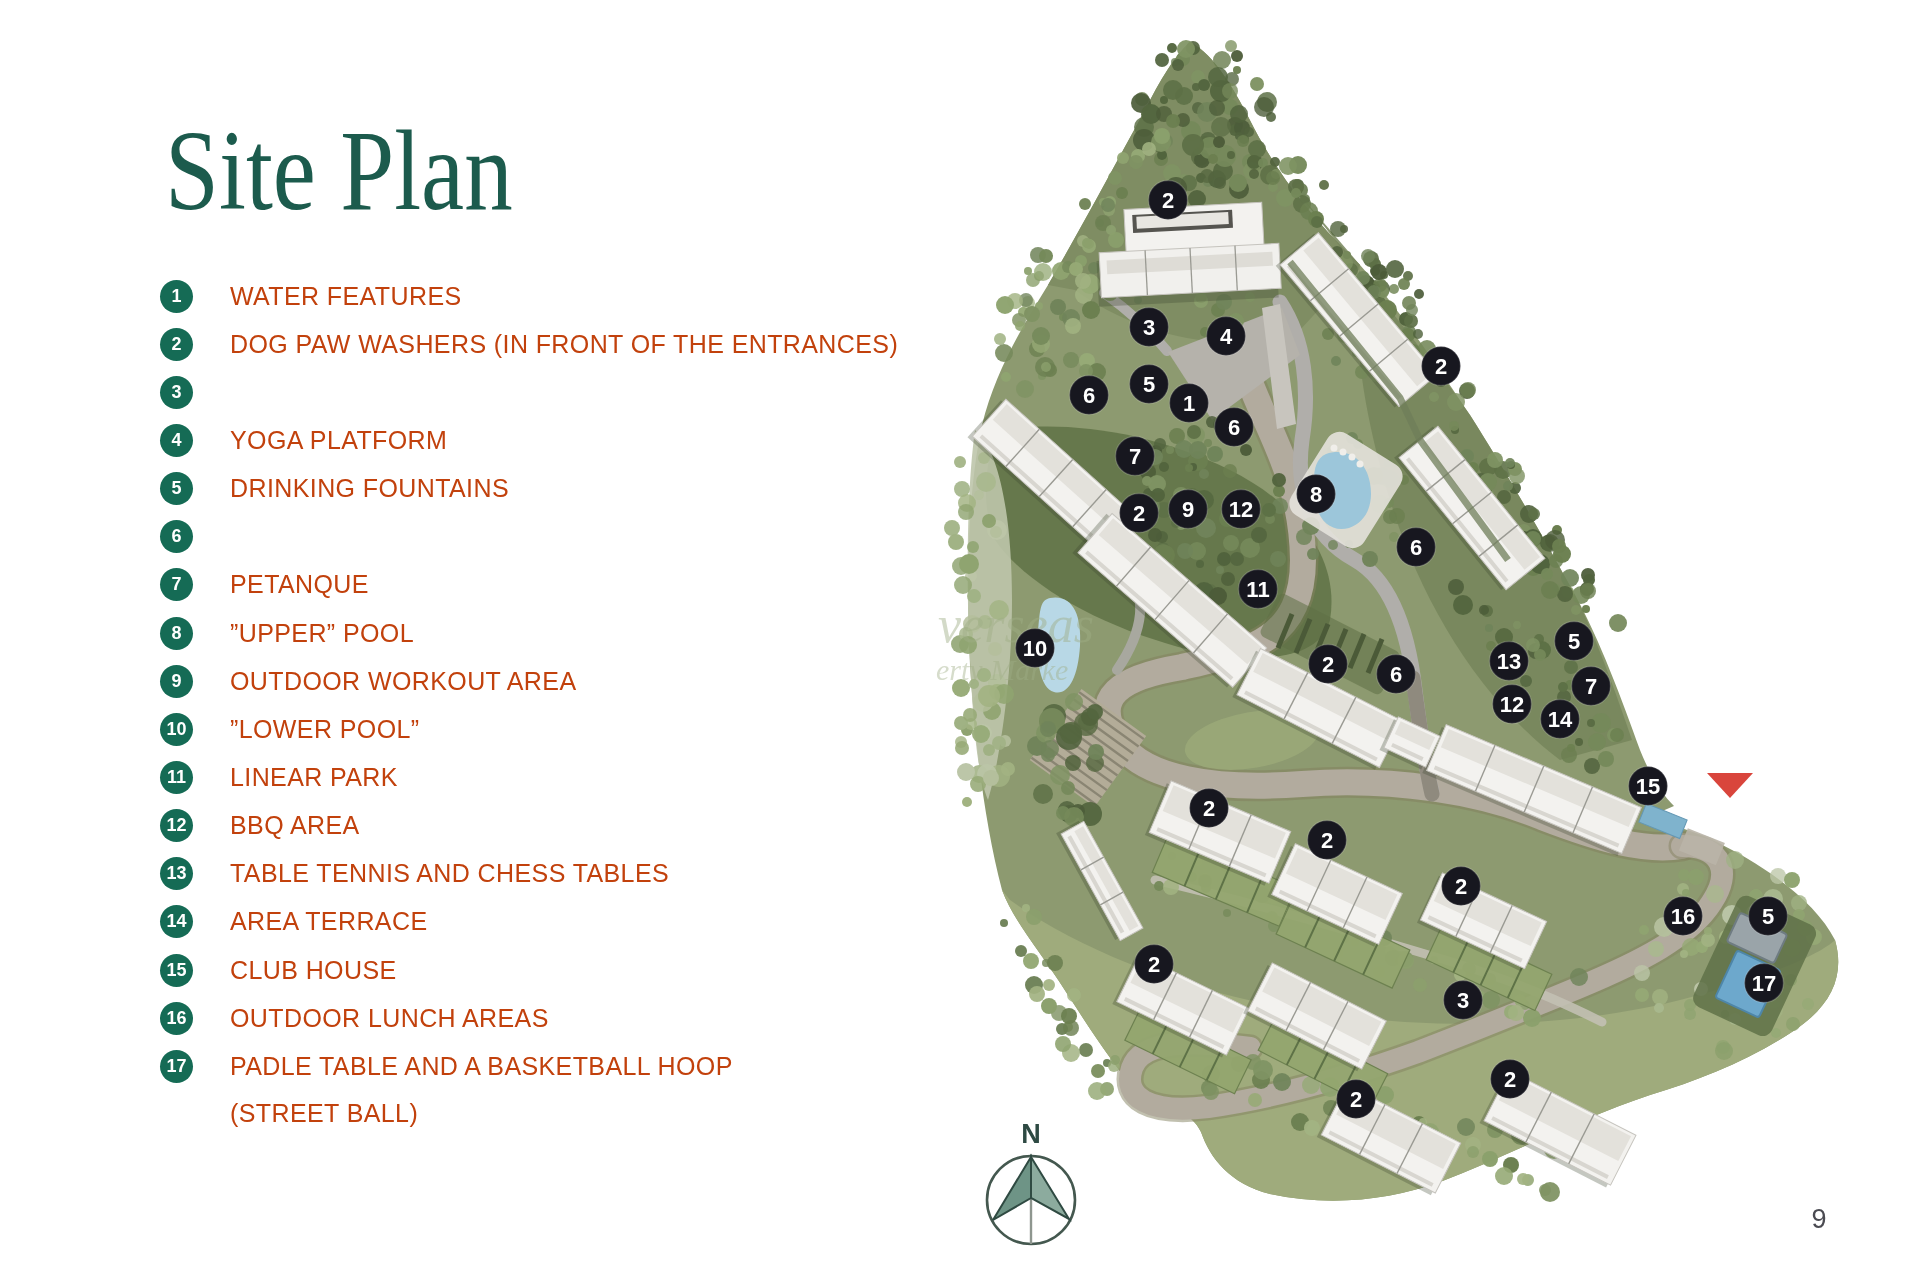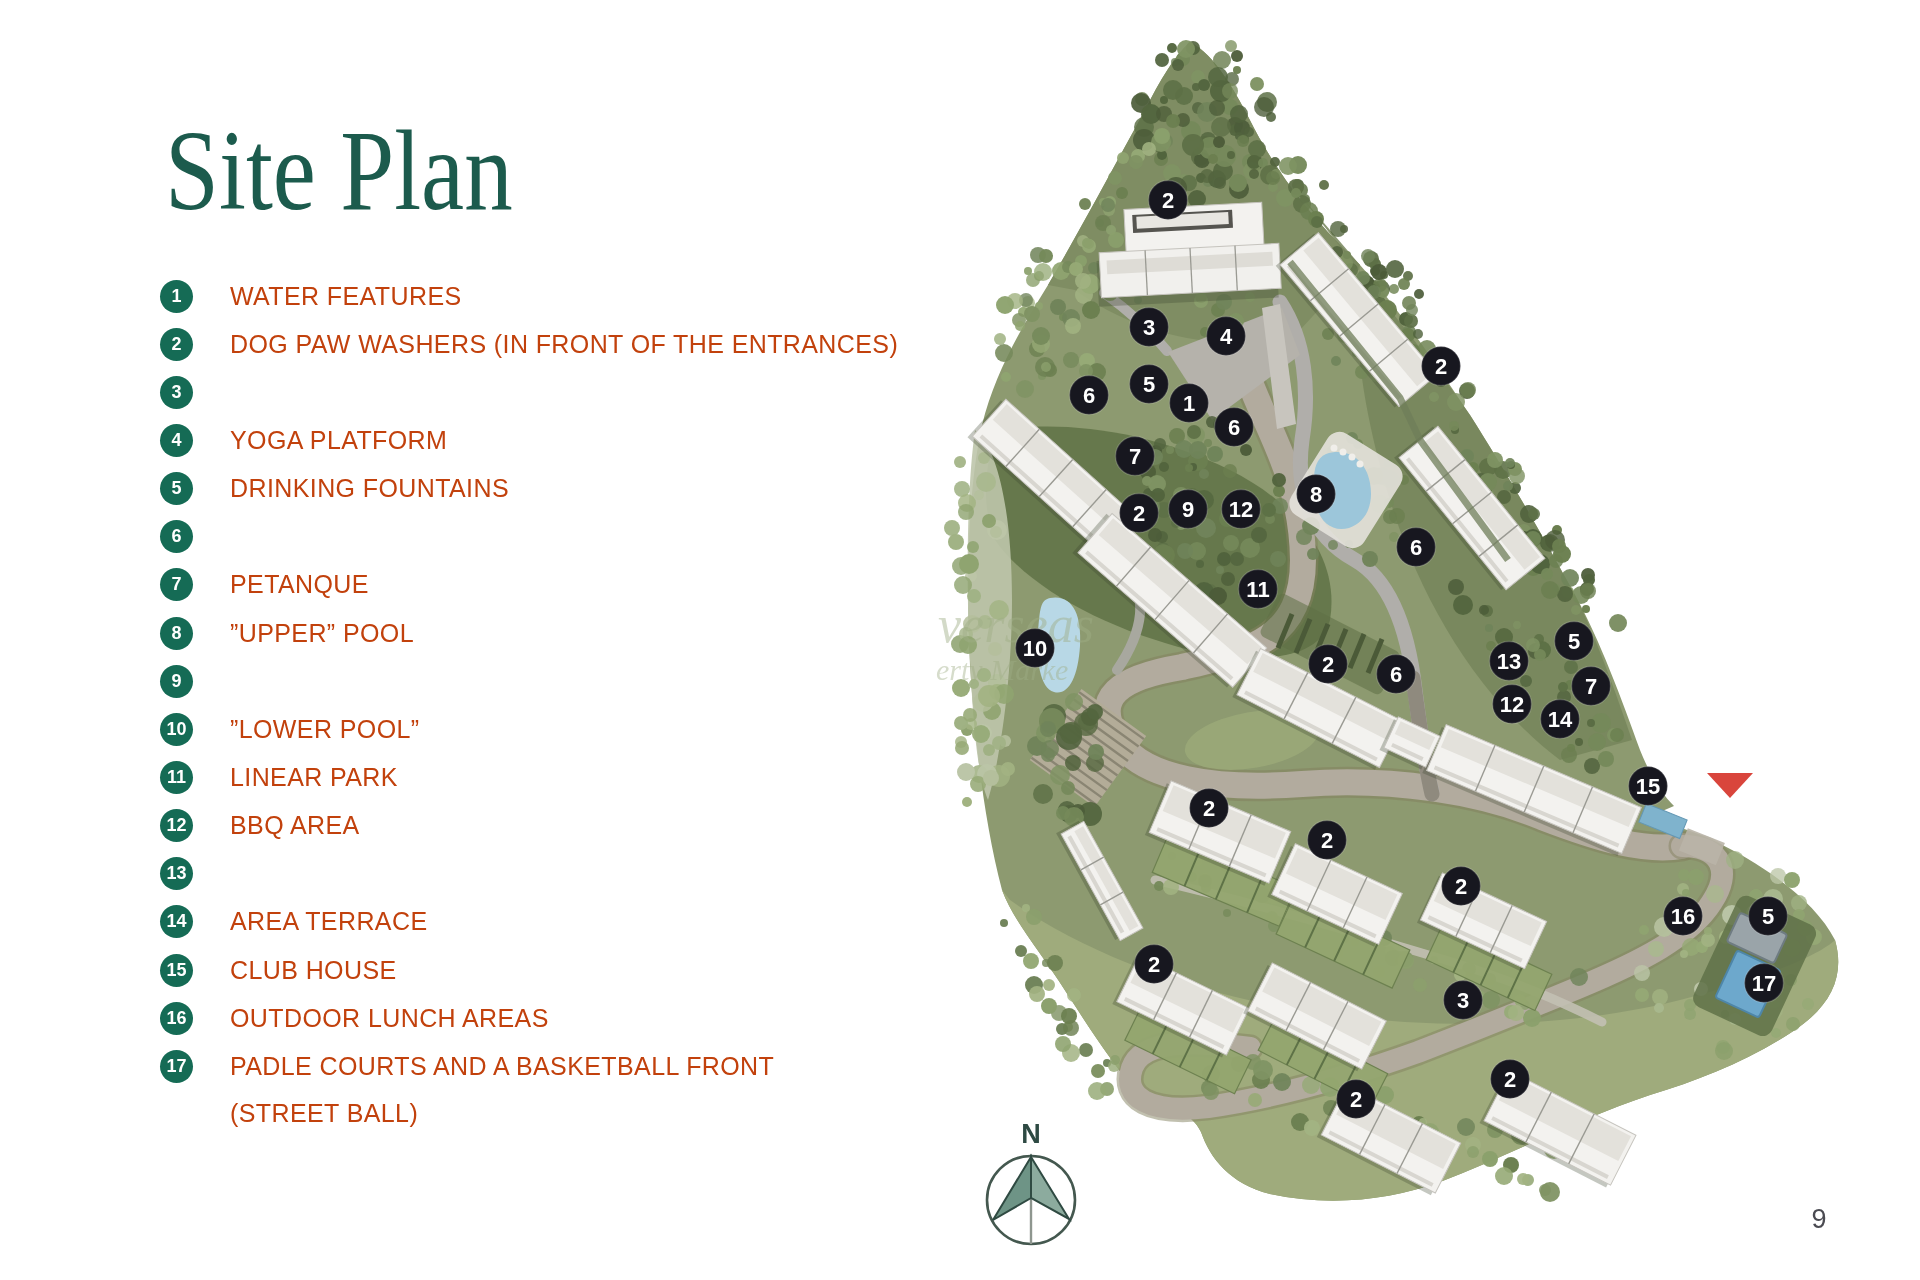--- a/index.html
+++ b/index.html
@@ -51,59 +51,61 @@
       <span class="ltxt">PETANQUE</span>
     </div>
 
 <div class="lrow" style="top:617px">
       <span class="badge">8</span>
       <span class="ltxt">”UPPER” POOL</span>
     </div>
 
 <div class="lrow" style="top:665px">
       <span class="badge">9</span>
+      <span class="ltxt">OUTDOOR WORKOUT AREA</span>
     </div>
 
 <div class="lrow" style="top:713px">
       <span class="badge">10</span>
       <span class="ltxt">”LOWER POOL”</span>
     </div>
 
 <div class="lrow" style="top:761px">
       <span class="badge">11</span>
       <span class="ltxt">LINEAR PARK</span>
     </div>
 
 <div class="lrow" style="top:809px">
       <span class="badge">12</span>
       <span class="ltxt">BBQ AREA</span>
     </div>
 
 <div class="lrow" style="top:857px">
       <span class="badge">13</span>
+      <span class="ltxt">TABLE TENNIS AND CHESS TABLES</span>
     </div>
 
 <div class="lrow" style="top:905px">
       <span class="badge">14</span>
       <span class="ltxt">AREA TERRACE</span>
     </div>
 
 <div class="lrow" style="top:954px">
       <span class="badge">15</span>
       <span class="ltxt">CLUB HOUSE</span>
     </div>
 
 <div class="lrow" style="top:1002px">
       <span class="badge">16</span>
       <span class="ltxt">OUTDOOR LUNCH AREAS</span>
     </div>
 
 <div class="lrow" style="top:1050px">
       <span class="badge">17</span>
-      <span class="ltxt">PADLE COURTS AND A BASKETBALL FRONT</span>
+      <span class="ltxt">PADLE TABLE AND A BASKETBALL HOOP</span>
     </div>
 
 <div class="lrow" style="top:1097px">
       <span class="badge" style="visibility:hidden">0</span>
       <span class="ltxt">(STREET BALL)</span>
     </div>
 </div>
 
 <svg width="1920" height="1280" viewBox="0 0 1920 1280" style="position:absolute;left:0;top:0">
 

